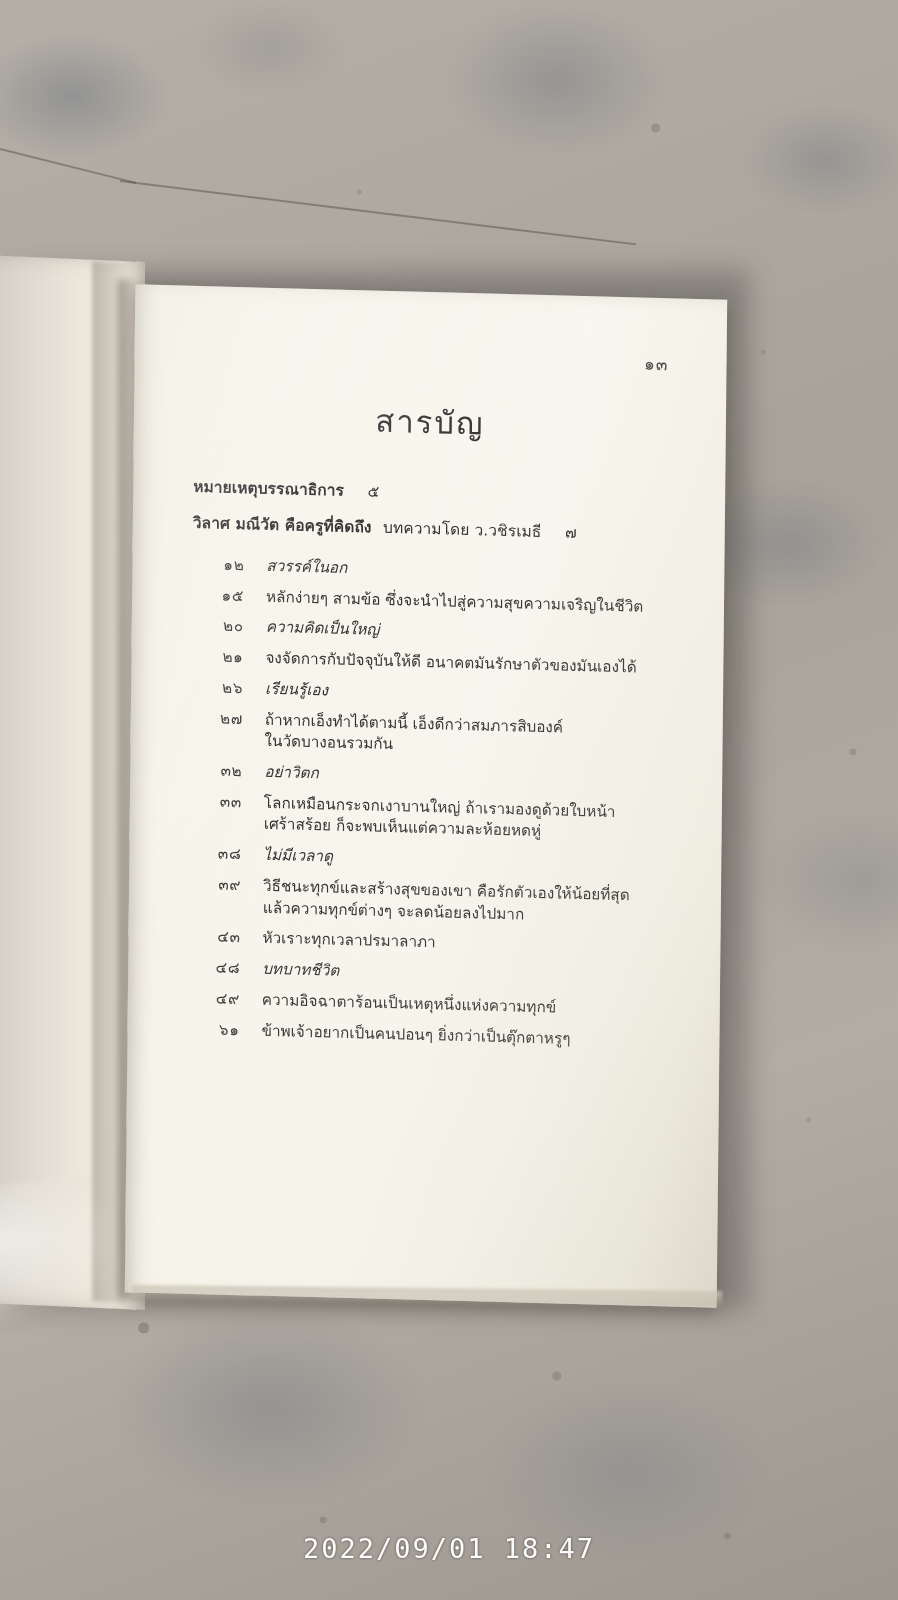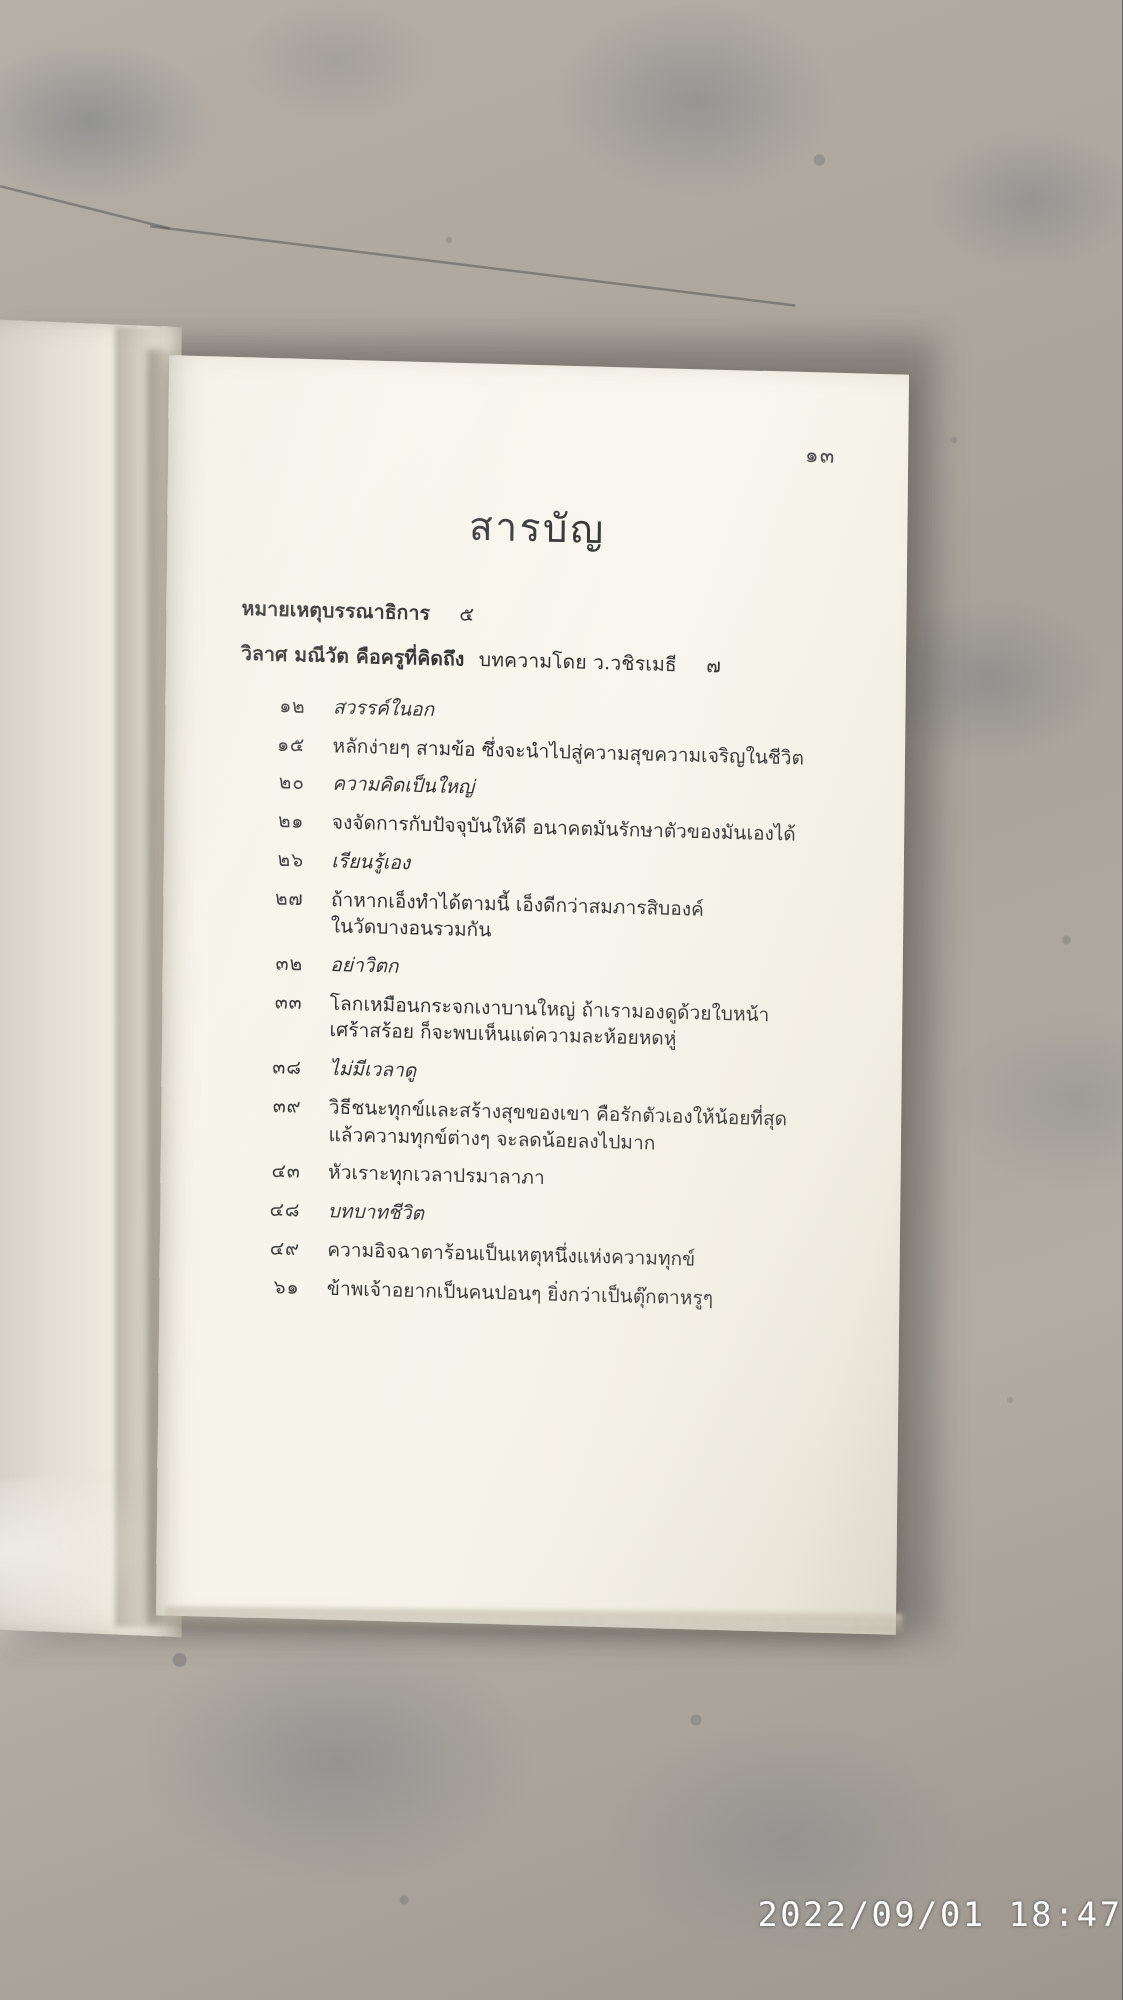--- a/index.html
+++ b/index.html
@@ -219,22 +219,22 @@
     background: radial-gradient(ellipse at 10% 40%, rgba(255,255,255,0.55), rgba(190,184,168,0.05) 70%);
     transform: rotate(-6deg);
     filter: blur(2px);
   }
 
   
   .timestamp {
     position: absolute;
     left: 0;
     right: 0;
-    bottom: 52px;
-    text-align: right;
+    bottom: 36px;
+    text-align: center;
     font-family: "DejaVu Sans Mono", monospace;
     font-size: 27px;
     letter-spacing: 2px;
     color: #ffffff;
     text-shadow: 0 0 3px rgba(0,0,0,0.55);
     opacity: 0.96;
   }
 </style>
 </head>
 <body>

